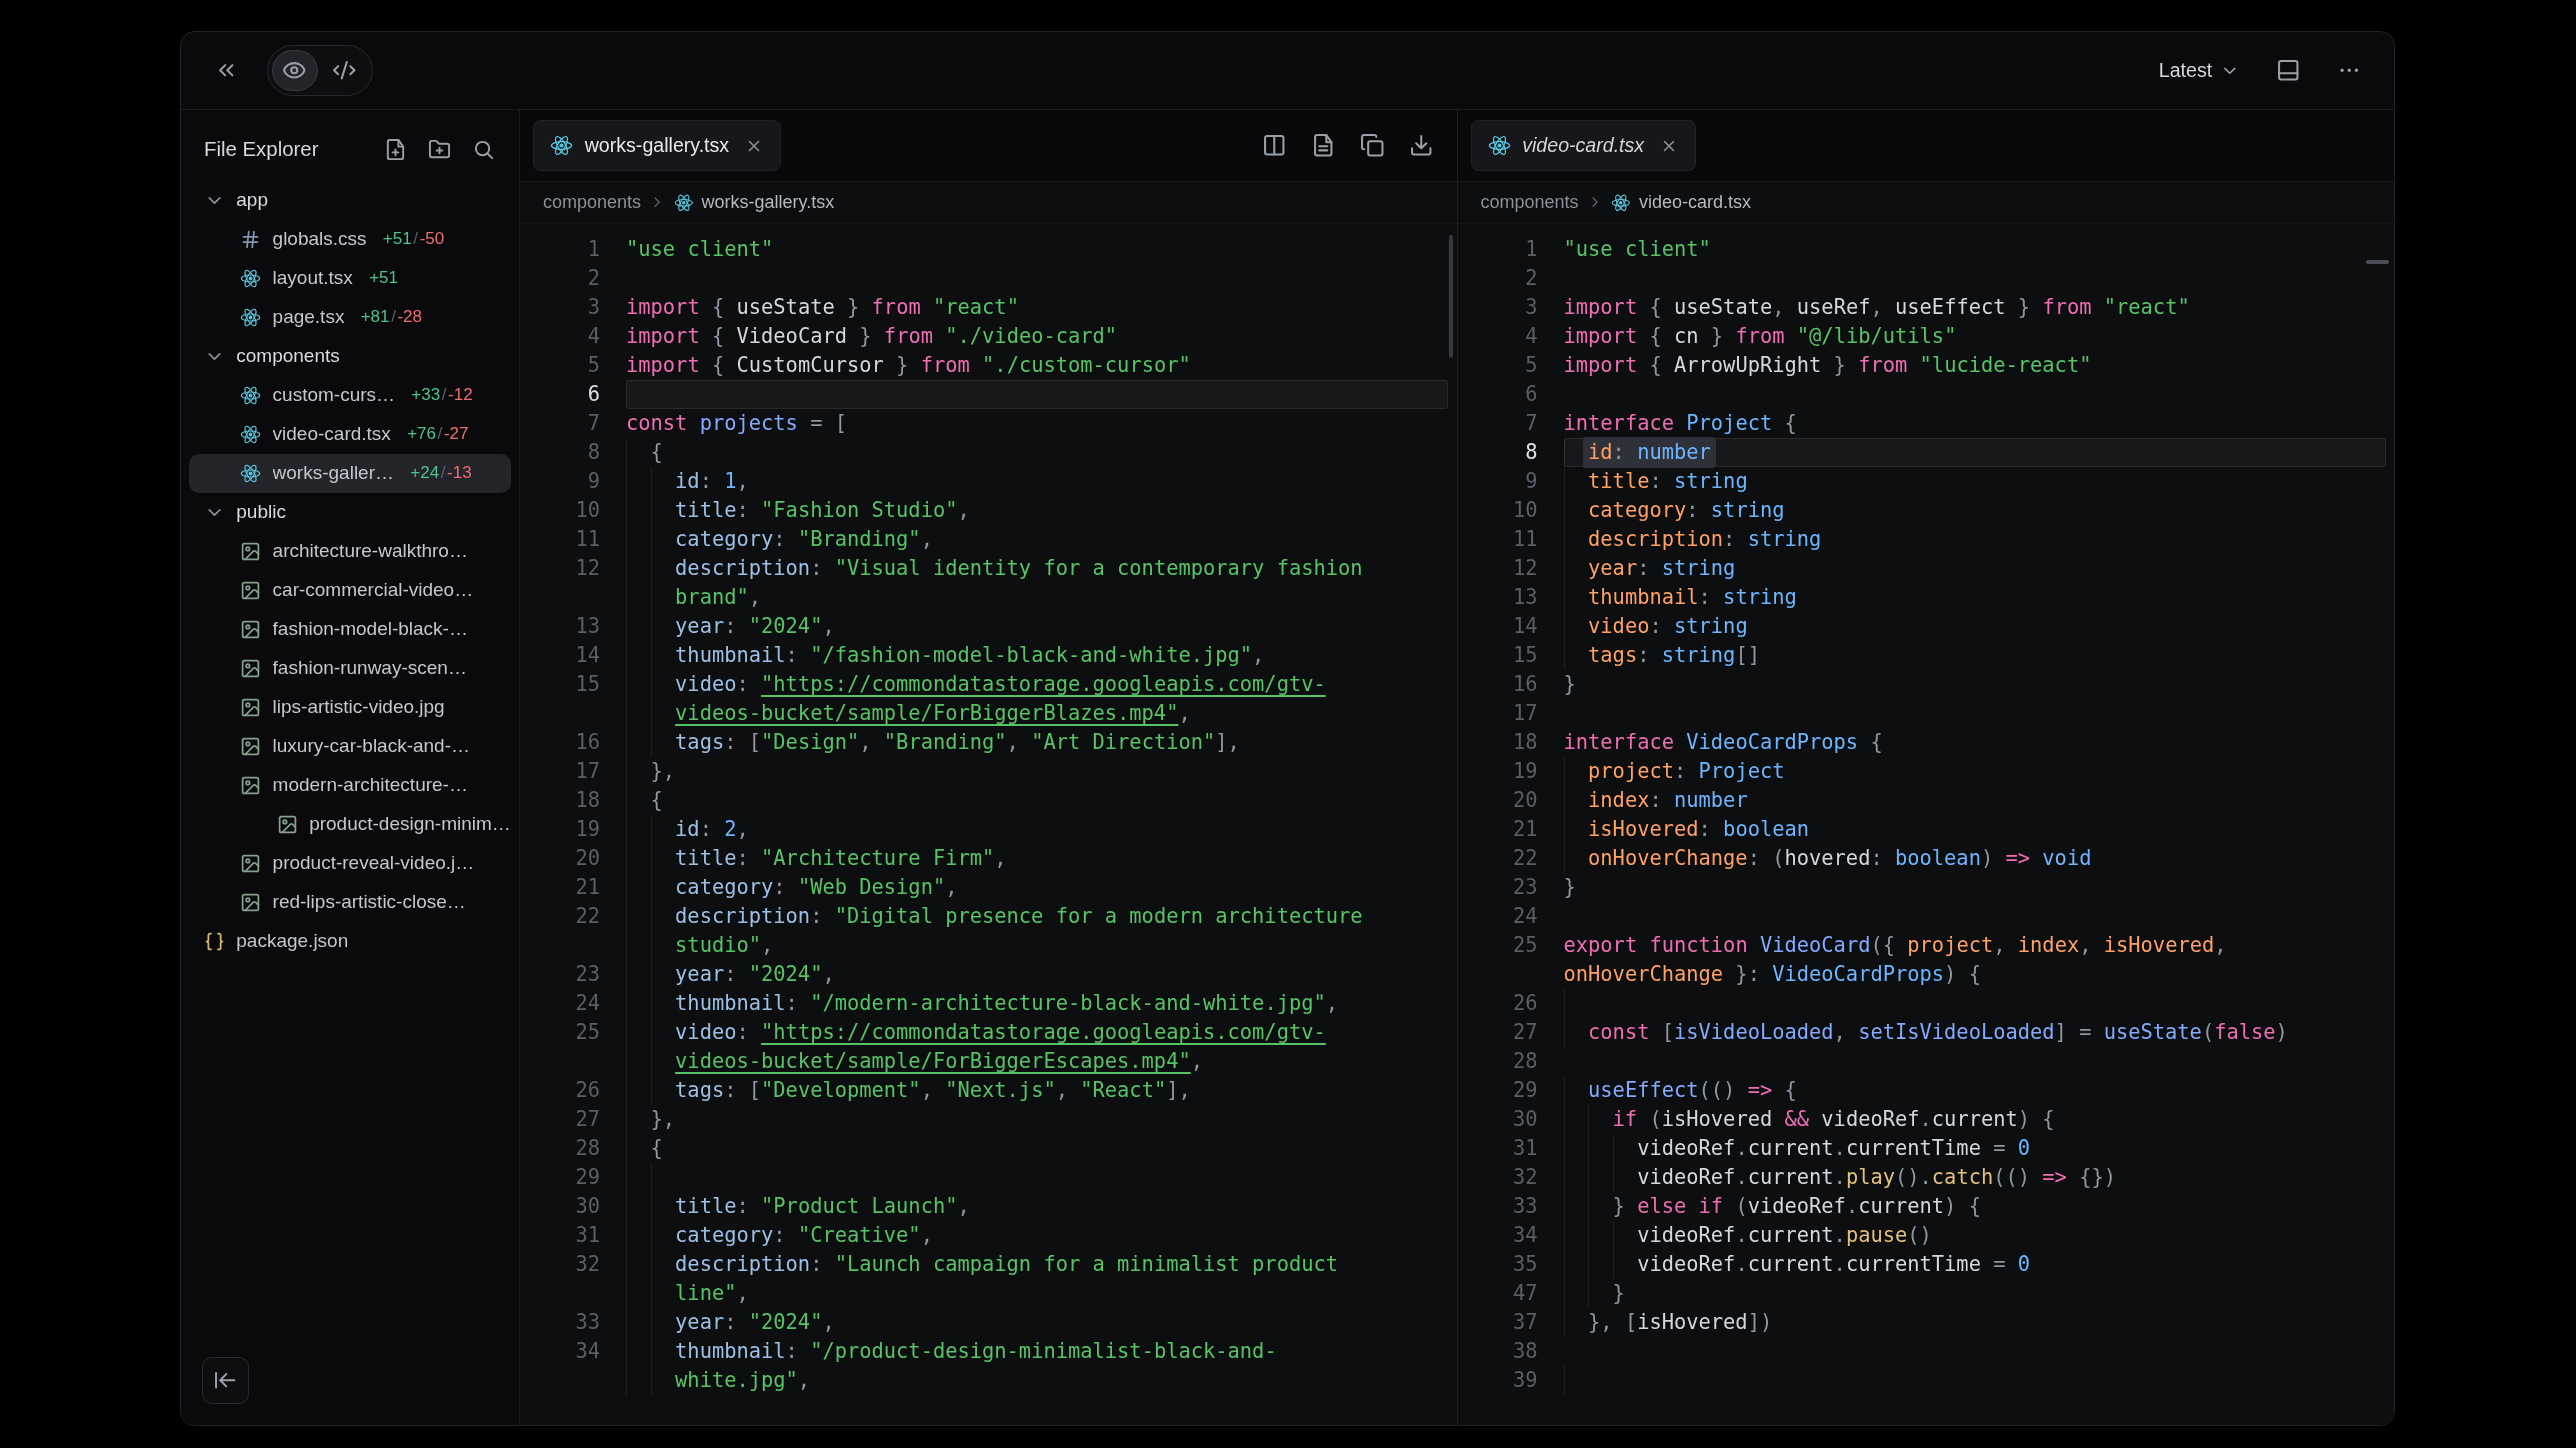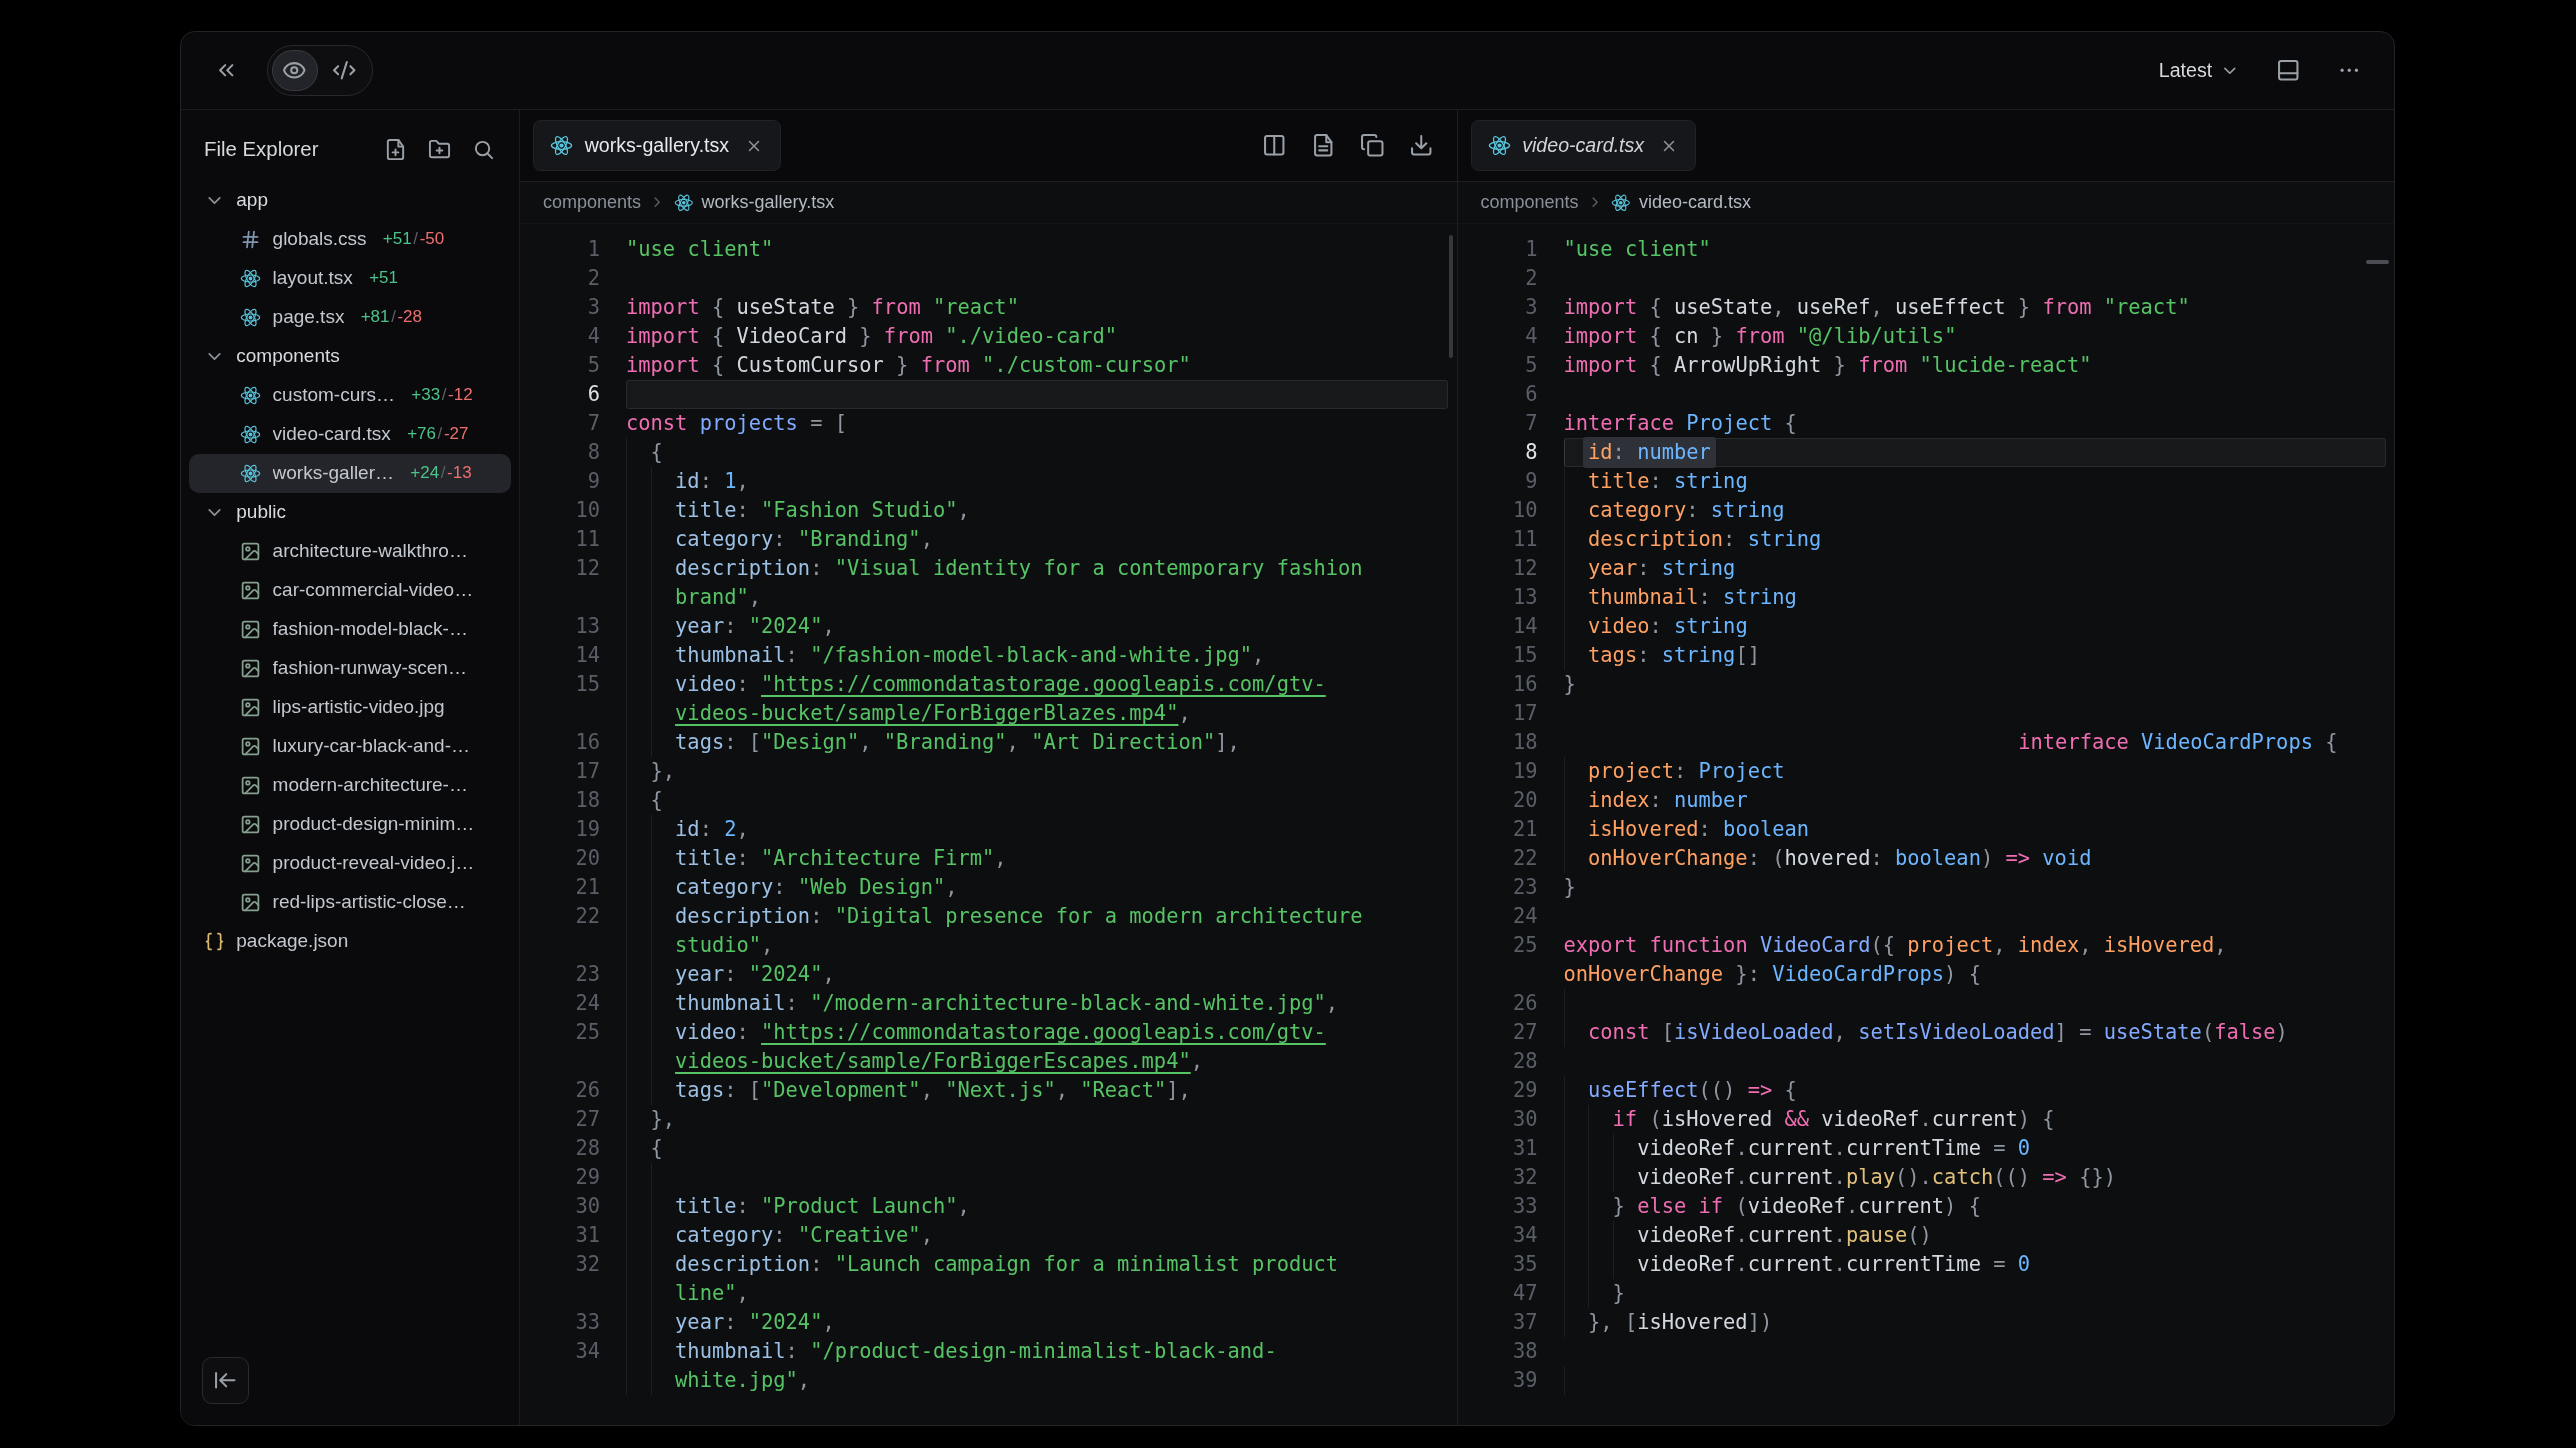--- a/index.html
+++ b/index.html
@@ -390,21 +390,21 @@
           <div class="tree-row" style="padding-left: 51px;">
             <span class="icon image">
               <svg viewBox="0 0 24 24">
                 <rect x="3" y="3" width="18" height="18" rx="2"></rect>
                 <circle cx="9" cy="9" r="2"></circle>
                 <path d="m21 15-3.09-3.09a2 2 0 0 0-2.82 0L6 21"></path>
               </svg>
             </span>
             <span class="tree-label">modern-architecture-…</span>
           </div>
-          <div class="tree-row" style="padding-left: 51px;">
+          <div class="tree-row" style="padding-left: 51px; justify-content: flex-end;">
             <span class="icon image">
               <svg viewBox="0 0 24 24">
                 <rect x="3" y="3" width="18" height="18" rx="2"></rect>
                 <circle cx="9" cy="9" r="2"></circle>
                 <path d="m21 15-3.09-3.09a2 2 0 0 0-2.82 0L6 21"></path>
               </svg>
             </span>
             <span class="tree-label">product-design-minim…</span>
           </div>
           <div class="tree-row" style="padding-left: 51px;">
@@ -919,21 +919,21 @@
             </div>
             <div class="cl">
               <span class="ln">17</span>
               <span class="lw">
                 <span class="lc" style="padding-left: 0ch;"></span>
               </span>
             </div>
             <div class="cl">
               <span class="ln">18</span>
               <span class="lw">
-                <span class="lc" style="padding-left: 0ch; text-align: right;"><span class="kw">interface</span><span class="pl"> </span><span class="type">VideoCardProps</span><span class="pl"> {</span></span>
+                <span class="lc" style="padding-left: 0ch;"><span class="kw">interface</span><span class="pl"> </span><span class="type">VideoCardProps</span><span class="pl"> {</span></span>
               </span>
             </div>
             <div class="cl">
               <i class="guide" style="left: calc(var(--gut) + 0ch);"></i>
               <span class="ln">19</span>
               <span class="lw">
                 <span class="lc" style="padding-left: 2ch;"><span class="prop">project</span><span class="pl">: </span><span class="type">Project</span></span>
               </span>
             </div>
             <div class="cl">

